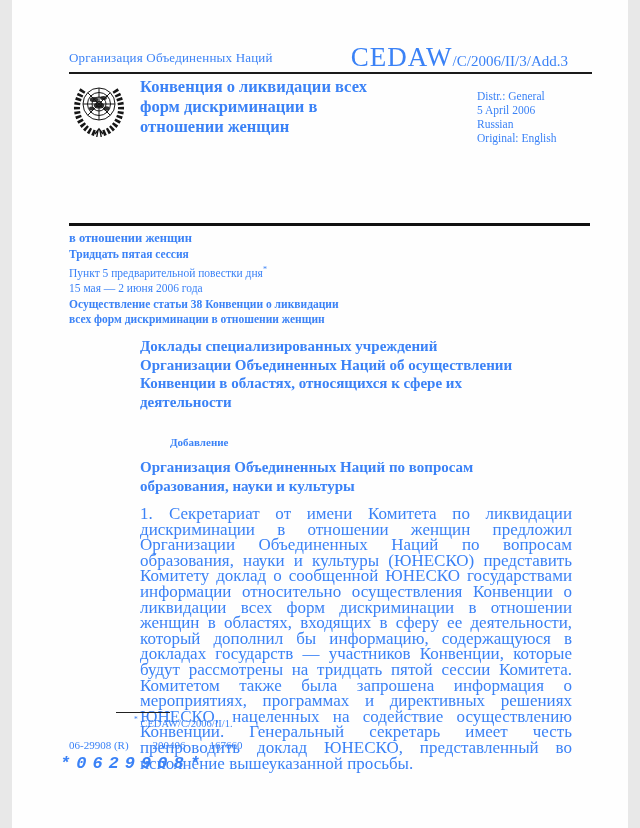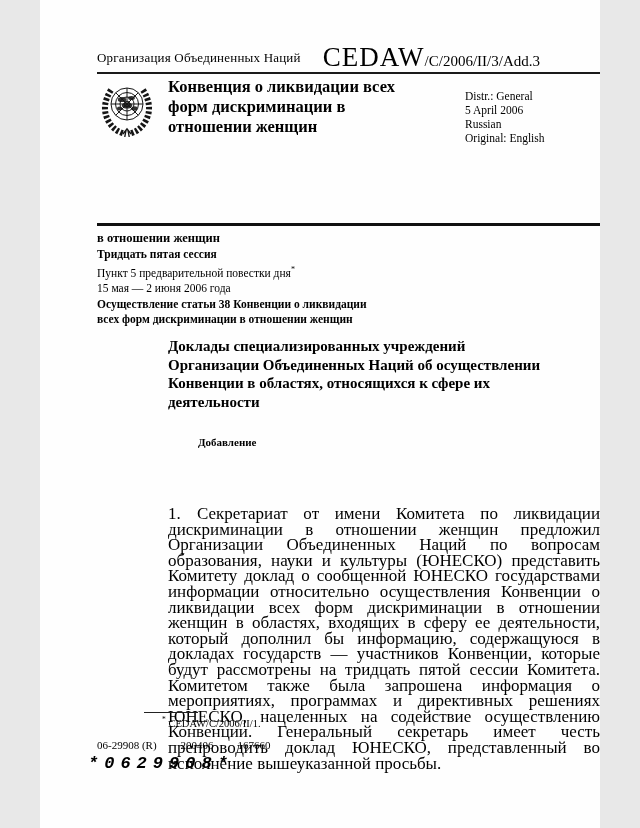--- a/index.html
+++ b/index.html
@@ -1,34 +1,34 @@
 <!DOCTYPE html>
 <html><head>
 <meta charset="utf-8">
 <style>
   html,body{margin:0;padding:0;background:#e8e8e8;}
   .page{
-    position:relative;width:560px;height:828px;margin:0 auto;
-    background:#fefefe;color:#000000;overflow:hidden;
+    position:relative;width:616px;height:828px;margin:0 auto;
+    background:#fefefe;color:#3b82f6;overflow:hidden;
     font-family:"Liberation Serif", serif;
   }
   .abs{position:absolute;}
 
   
   .org-name{left:57px;top:50px;font-size:13px;letter-spacing:.2px;}
   .doc-symbol{right:60px;top:42px;display:flex;align-items:baseline;}
   .doc-symbol .main{font-size:27px;letter-spacing:1px;}
   .doc-symbol .suffix{font-size:15px;}
   .rule-thin{left:57px;top:72px;width:523px;height:2px;background:#1a1a1a;}
 
   
   .emblem{left:58px;top:79px;}
   .masthead-title{left:128px;top:77px;width:262px;font-size:16.5px;font-weight:bold;line-height:20px;}
   .distr-block{left:425px;top:90px;font-size:11.5px;line-height:13.5px;}
-  .distr-block div{margin-bottom:.5px;}
+  .distr-block div{margin-bottom:.5px;margin-left:40px;}
   .rule-thick{left:57px;top:223px;width:521px;height:3px;background:#111;}
 
   
   .committee{left:57px;top:231px;font-size:11.5px;line-height:15.5px;}
   .committee .name{font-size:12.5px;font-weight:bold;}
   .committee .bold{font-weight:bold;}
   .committee sup{font-size:8px;}
 
   
   .heading{left:128px;top:337px;width:380px;font-size:15px;font-weight:bold;
@@ -112,20 +112,22 @@
     <div>15 мая — 2 июня 2006 года</div>
     <div class="bold">Осуществление статьи 38 Конвенции о ликвидации</div>
     <div class="bold">всех форм дискриминации в отношении женщин</div>
   </div>
 
   <div class="abs heading">Доклады специализированных учреждений
 Организации Объединенных Наций об осуществлении
 Конвенции в областях, относящихся к сфере их
 деятельности</div>
   <div class="abs addendum">Добавление</div>
+  <div class="abs agency-heading">Организация Объединенных Наций по вопросам
+образования, науки и культуры</div>
 
   <div class="abs para">
     <span class="para-num">1.</span><span>Секретариат от имени Комитета по ликвидации дискриминации в отношении женщин предложил Организации Объединенных Наций по вопросам образования, науки и культуры (ЮНЕСКО) представить Комитету доклад о сообщенной ЮНЕСКО государствами информации относительно осуществления Конвенции о ликвидации всех форм дискриминации в отношении женщин в областях, входящих в сферу ее деятельности, который дополнил бы информацию, содержащуюся в докладах государств — участников Конвенции, которые будут рассмотрены на тридцать пятой сессии Комитета. Комитетом также была запрошена информация о мероприятиях, программах и директивных решениях ЮНЕСКО, нацеленных на содействие осуществлению Конвенции. Генеральный секретарь имеет честь препроводить доклад ЮНЕСКО, представленный во исполнение вышеуказанной просьбы.</span>
   </div>
 
   <div class="abs footnote-rule"></div>
   <div class="abs footnote">
     <sup>*</sup><span> CEDAW/C/2006/II/1.</span>
   </div>
 

